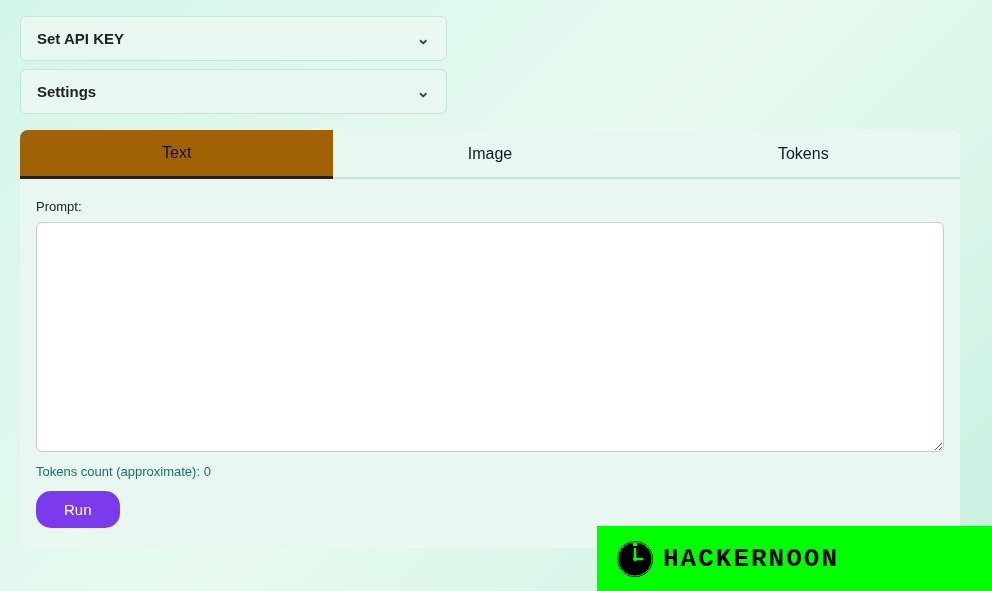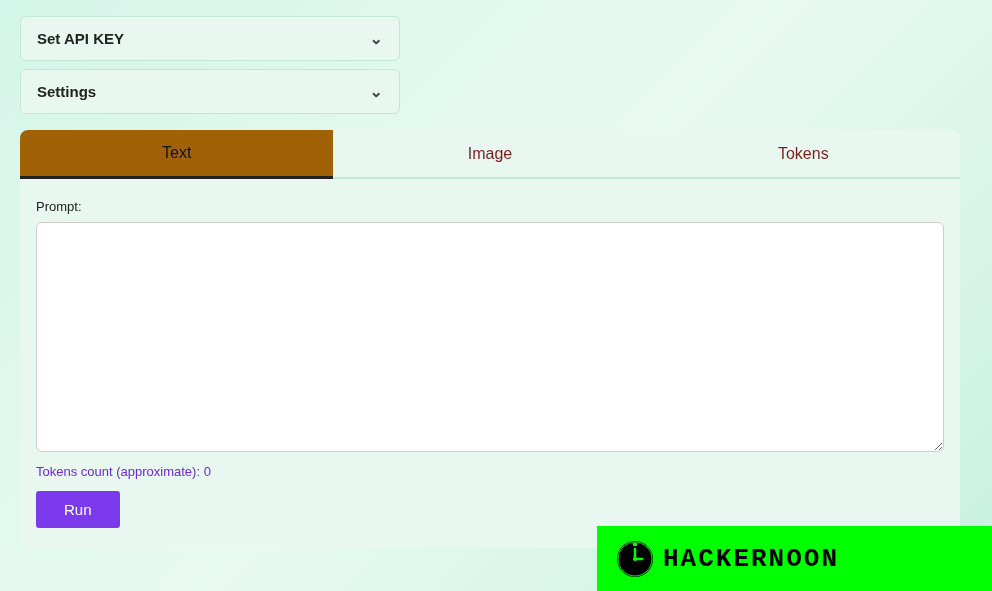--- a/index.html
+++ b/index.html
@@ -19,21 +19,21 @@
 
     .main-container {
       padding: 16px 20px;
     }
 
     .accordion-item {
       background: #e8f8f0;
       border: 1px solid #c0e8d4;
       border-radius: 6px;
       margin-bottom: 8px;
-      width: 380px;
+      width: 427px;
     }
 
     .accordion-header {
       display: flex;
       justify-content: space-between;
       align-items: center;
       padding: 12px 16px;
       cursor: pointer;
       font-weight: 600;
       font-size: 15px;
@@ -56,21 +56,21 @@
     .tabs-header {
       display: flex;
       border-bottom: 2px solid #c0e8d4;
     }
 
     .tab {
       flex: 1;
       text-align: center;
       padding: 14px 0;
       font-size: 16px;
-      color: #7f1d1d;
+      color: #0f172a;
       cursor: pointer;
       background: #e8f8f0;
       border: none;
       font-family: inherit;
     }
 
     .tab.active {
       background: #a16207;
       border-bottom: 3px solid #222;
       margin-bottom: -2px;
@@ -97,30 +97,30 @@
       padding: 10px;
       font-size: 14px;
       font-family: inherit;
       resize: vertical;
       background: white;
       outline: none;
     }
 
     .tokens-count {
       font-size: 13px;
-      color: #6d28d9;
+      color: #0f766e;
       margin-top: 8px;
       display: block;
     }
 
     .run-button {
       background: #7c3aed;
       color: white;
       border: none;
-      border-radius: 3px;
+      border-radius: 15px;
       padding: 10px 28px;
       font-size: 15px;
       font-weight: 500;
       cursor: pointer;
       margin-top: 12px;
       font-family: inherit;
     }
 
     .hackernoon-badge {
       position: absolute;

